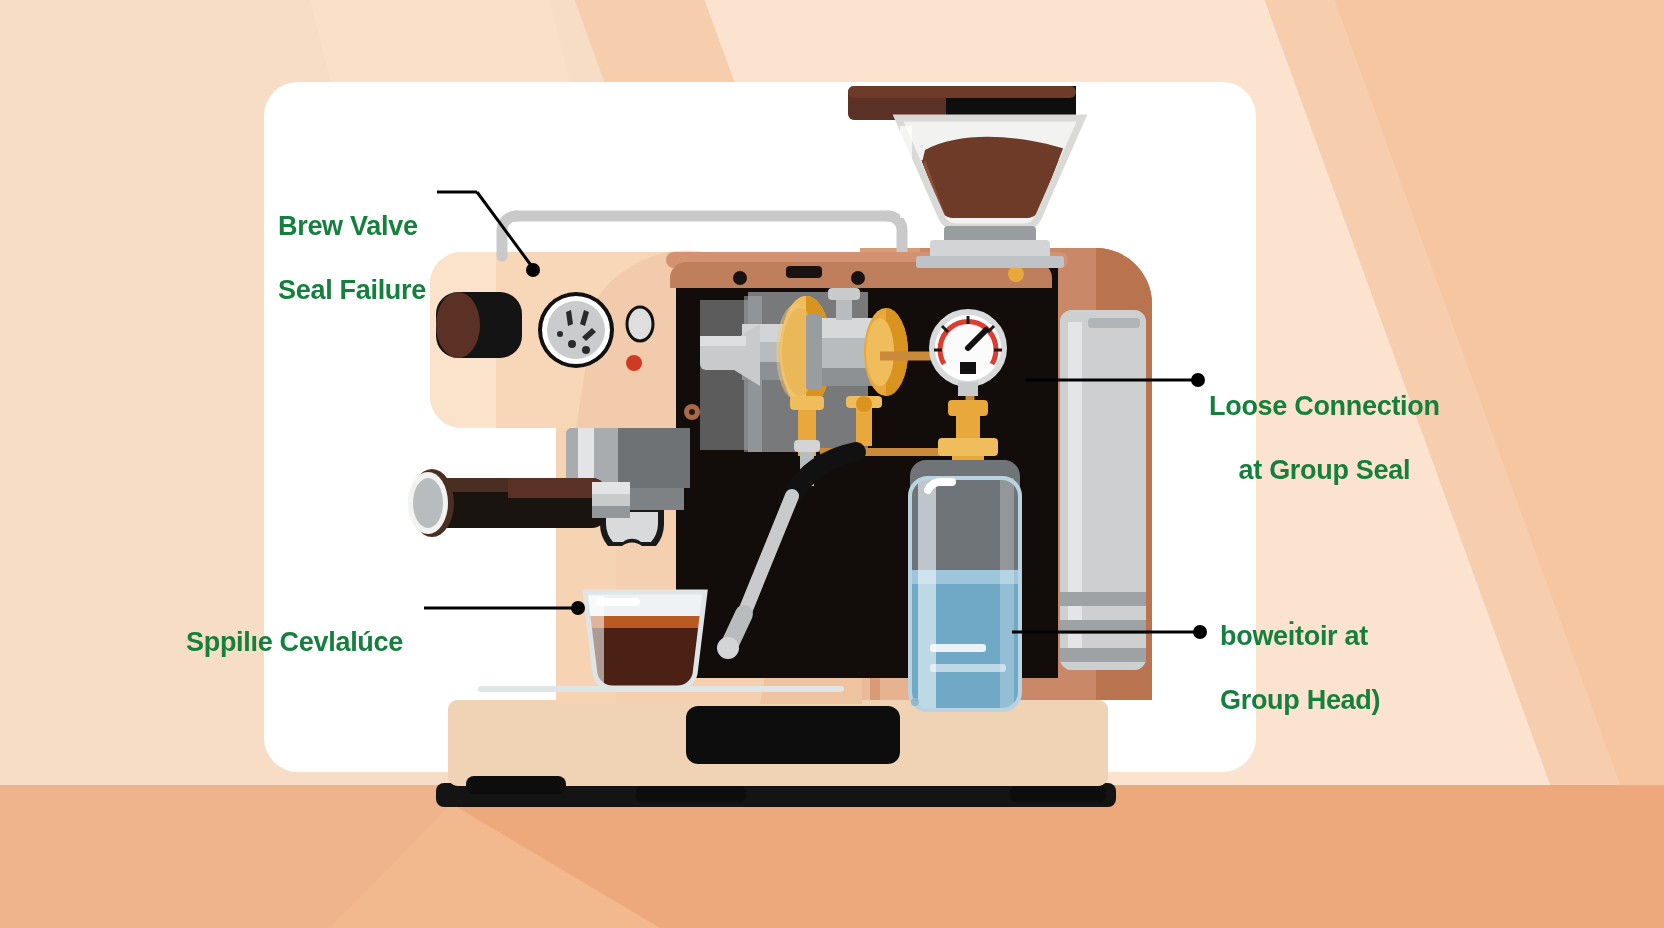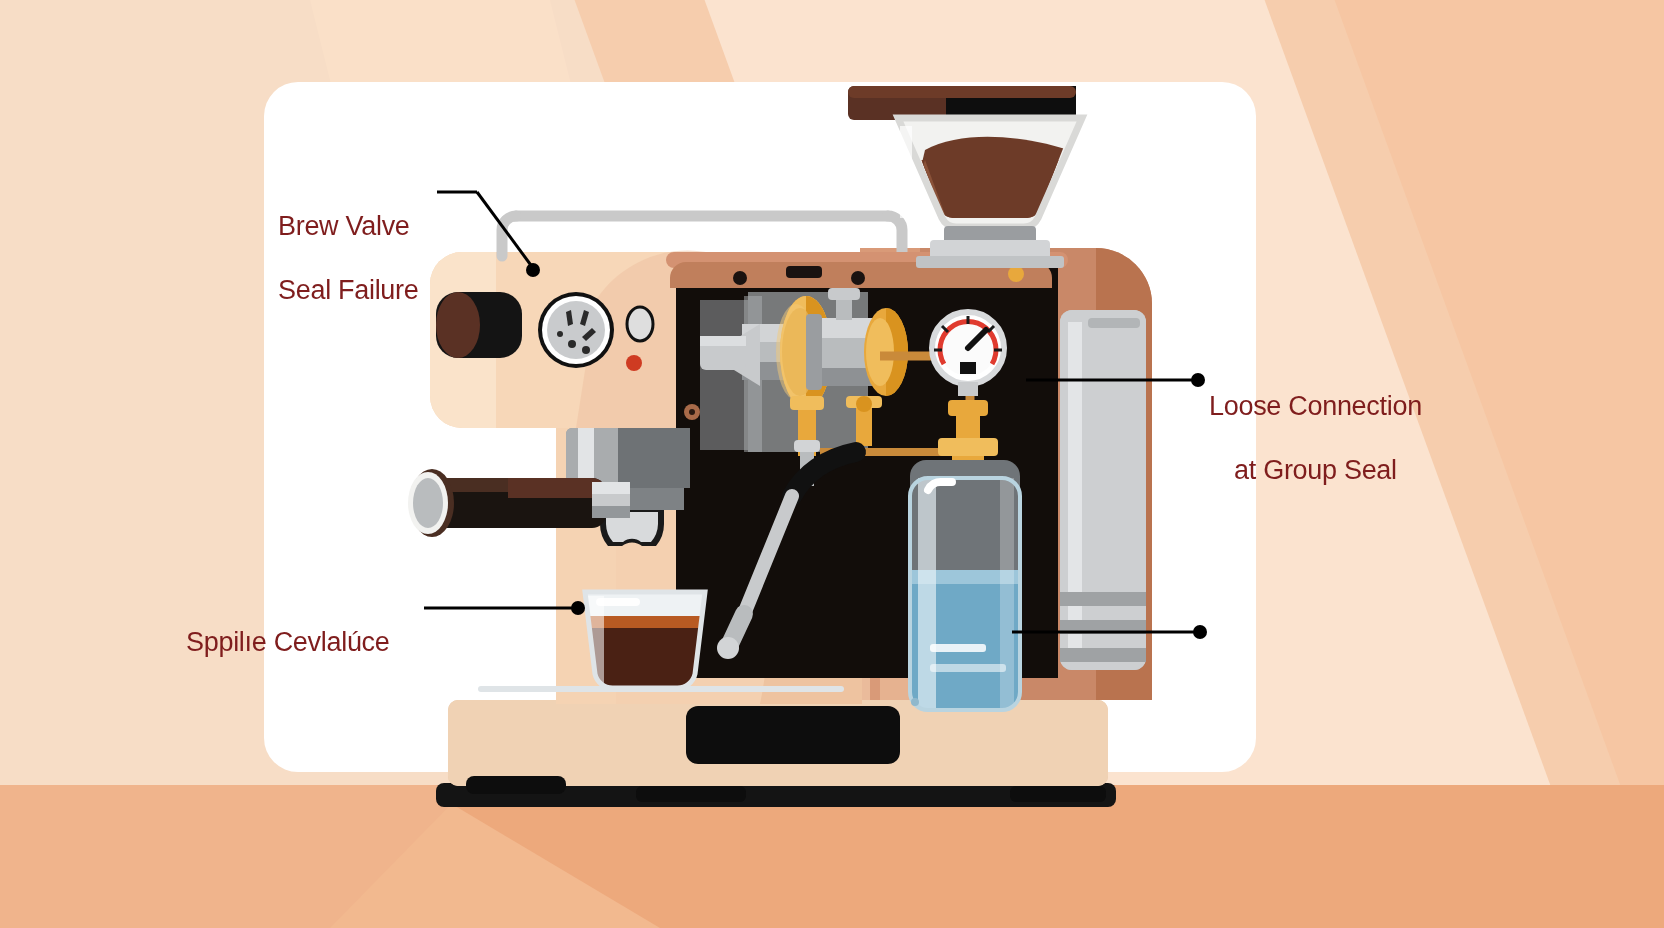--- a/index.html
+++ b/index.html
@@ -26,21 +26,21 @@
      background:#f0b48c;clip-path:polygon(0 0,100% 0,330px 100%,0 100%);}
 
   
   .card{position:absolute;left:264px;top:82px;width:992px;height:690px;
      background:#ffffff;border-radius:34px;}
 
   
   .machine{position:absolute;left:0;top:0;width:1664px;height:928px;}
 
   
-  .label{position:absolute;color:#7f1d1d;font-weight:400;font-size:27px;
+  .label{position:absolute;color:#15803d;font-weight:700;font-size:27px;
      line-height:32px;letter-spacing:-0.3px;white-space:pre-line;}
   .lbl-tl{left:278px;top:178px;text-align:left;}
   .lbl-bl{left:186px;top:594px;text-align:right;}
   .lbl-tr{left:1209px;top:358px;text-align:center;}
   .lbl-br{left:1220px;top:588px;text-align:left;}
 </style>
 </head>
 <body>
 
 <div id="stage">
@@ -323,14 +323,18 @@
 
   <div class="label lbl-bl">
     <div>Sppilıe Cevlalúce</div>
   </div>
 
   <div class="label lbl-tr">
     <div>Loose Connection</div>
     <div>at Group Seal</div>
   </div>
 
+  <div class="label lbl-br">
+    <div>boweı̇toir at</div>
+    <div>Group Head)</div>
+  </div>
 
 </div>
 
 </body></html>

